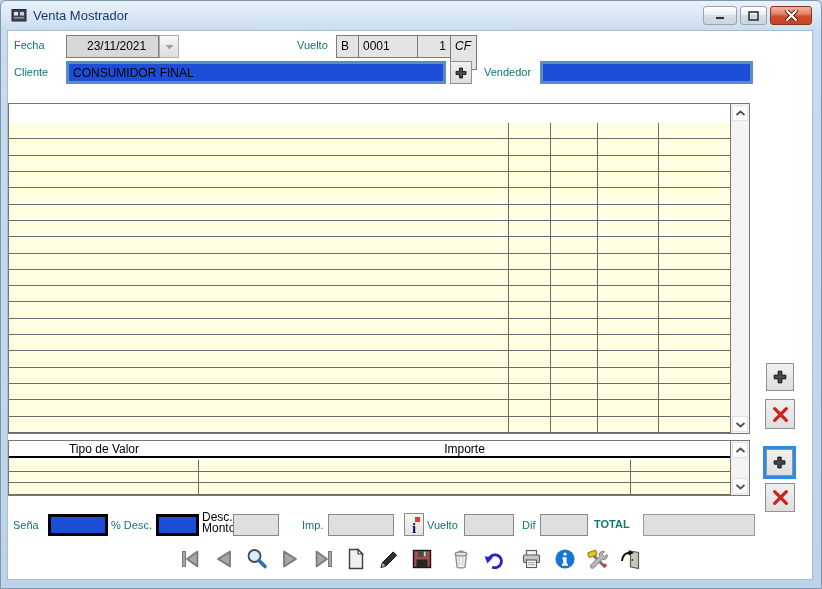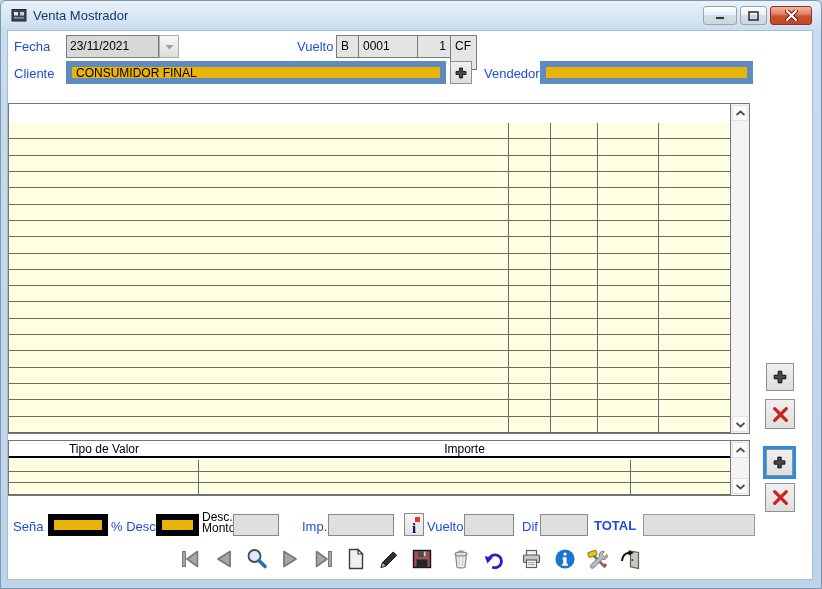--- a/index.html
+++ b/index.html
@@ -15,28 +15,28 @@
   .title-text { font-size:13px; color:#16355F; }
   .winbtns { position:absolute; top:6px; right:10px; display:flex; gap:3px; }
   .wbtn { height:19px; border:1px solid #97A4B2; border-radius:3px; display:flex; align-items:center; justify-content:center;
           background:linear-gradient(#FFFFFF, #EBF0F5 45%, #D5DEE8 50%, #CBD6E2); }
   .wbtn.min { width:34px; } .wbtn.max { width:27px; }
   .wbtn.close { width:42px; border-color:#8E301B;
           background:linear-gradient(#F2B4A0, #E18266 40%, #CE4E2E 55%, #C44525); }
   .client { position:absolute; left:7px; top:30px; width:806px; height:550px; background:#FFFFFF; border:1px solid #A8BDD2; }
 
   .page { position:absolute; inset:0; }
-  .lbl { position:absolute; font-size:13px; color:#1d4ed8; white-space:nowrap; }
+  .lbl { position:absolute; font-size:11px; color:#0f766e; white-space:nowrap; }
   .lbl.bold { font-weight:bold; }
 
   
-  .tb { position:absolute; border:6px solid #000000; background:#eab308; font:12px "Liberation Sans",sans-serif; padding:2px 4px; outline:none; }
+  .tb { position:absolute; border:3px solid #000000; background:#1d4ed8; font:12px "Liberation Sans",sans-serif; padding:2px 4px; outline:none; }
   .tb.blue { border-color:#5E8CBE; }
   .fld-gray { position:absolute; border:1px solid #888; background:#DFDFDF; }
-  .combo-gray { position:absolute; border:1px solid #7B7B7B; background:#D8D8D8; font-size:12px; padding:3px 3px; }
+  .combo-gray { position:absolute; border:1px solid #7B7B7B; background:#D8D8D8; font-size:12px; padding:3px 20px; }
   .drop-btn { position:absolute; border:1px solid #ADADAD; background:linear-gradient(#F7F7F7,#DDDDDD); display:flex; align-items:center; justify-content:center; }
   .tk-cell { position:absolute; border:1px solid #7B7B7B; background:#E4E4E4; font-size:12px; padding:3px 4px; }
   .tk-cell.num { text-align:right; }
 
   
   .sq-btn { position:absolute; border:1px solid #909090; background:linear-gradient(#F0F0F0,#DEDEDE);
             display:flex; align-items:center; justify-content:center; }
   .sq-btn.focus-ring { box-shadow:0 0 0 3px #2E8BE2; }
   .info-btn { position:absolute; border:1px solid #8A8A8A; background:linear-gradient(#F6F6F6,#E2E2E2);
               font-family:"Liberation Serif",serif; font-weight:bold; font-size:15px; color:#10105E;
@@ -109,21 +109,21 @@
   <div class="drop-btn" style="left:159px; top:35px; width:20px; height:23px;">
     <svg width="9" height="6" viewBox="0 0 9 6">
         <polygon points="0.5,1 8.5,1 4.5,5.5" fill="#97A1AE"></polygon>
       </svg>
   </div>
 
   <div class="lbl" style="left:297px; top:39px;">Vuelto</div>
   <div class="tk-cell" style="left:336px; top:35px; width:23px; height:23px;">B</div>
   <div class="tk-cell" style="left:358px; top:35px; width:60px; height:23px;">0001</div>
   <div class="tk-cell num" style="left:417px; top:35px; width:34px; height:23px;">1</div>
-  <div class="tk-cell" style="left:450px; top:35px; width:27px; height:35px;">CF</div>
+  <div class="tk-cell" style="left:450px; top:35px; width:27px; height:35px;font-style:italic;">CF</div>
 
   <div class="lbl" style="left:14px; top:66px;">Cliente</div>
   <input class="tb blue" style="left: 66px; top: 61px; width: 380px; height: 23px;" value="CONSUMIDOR FINAL">
   <div class="sq-btn" style="left:450px; top:61px; width:22px; height:23px;">
     <svg width="12" height="12" viewBox="0 0 14 14">
       <path d="M5.6,1.6 h3.6 v4 h4 v3.6 h-4 v4 h-3.6 v-4 h-4 v-3.6 h4 z" fill="#BDBDBD"></path>
       <path d="M5.2,1.2 h3.6 v4 h4 v3.6 h-4 v4 h-3.6 v-4 h-4 v-3.6 h4 z" fill="#4A4A4A" stroke="#0F0F0F"></path>
     </svg>
   </div>
   <div class="lbl" style="left:484px; top:66px;">Vendedor</div>

